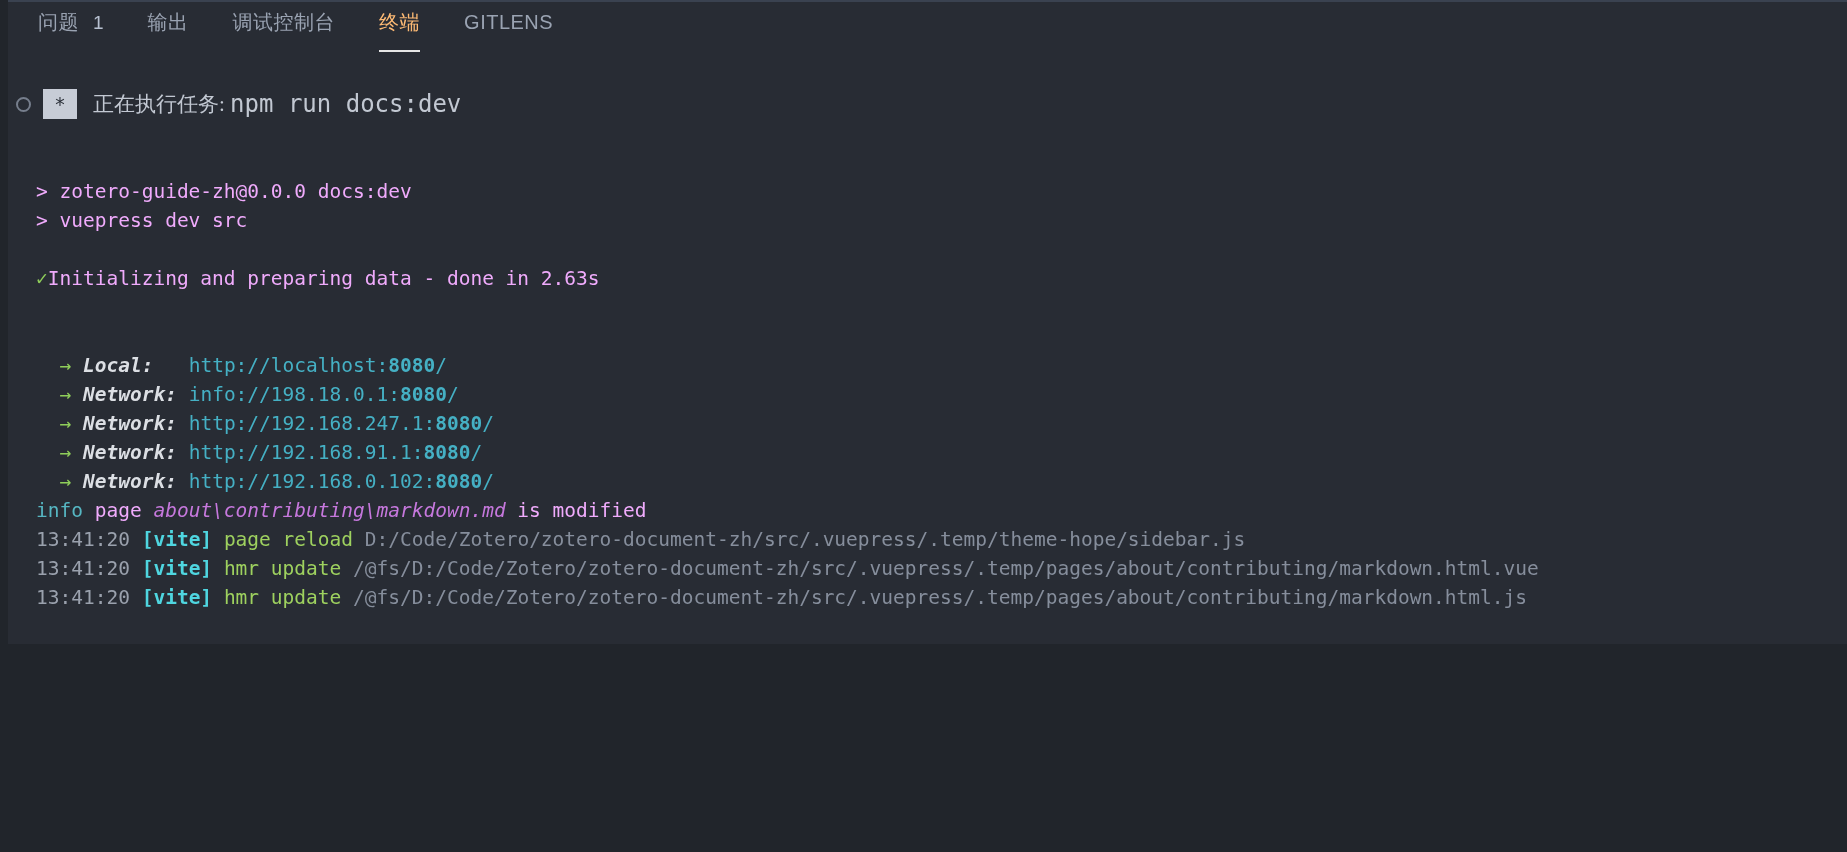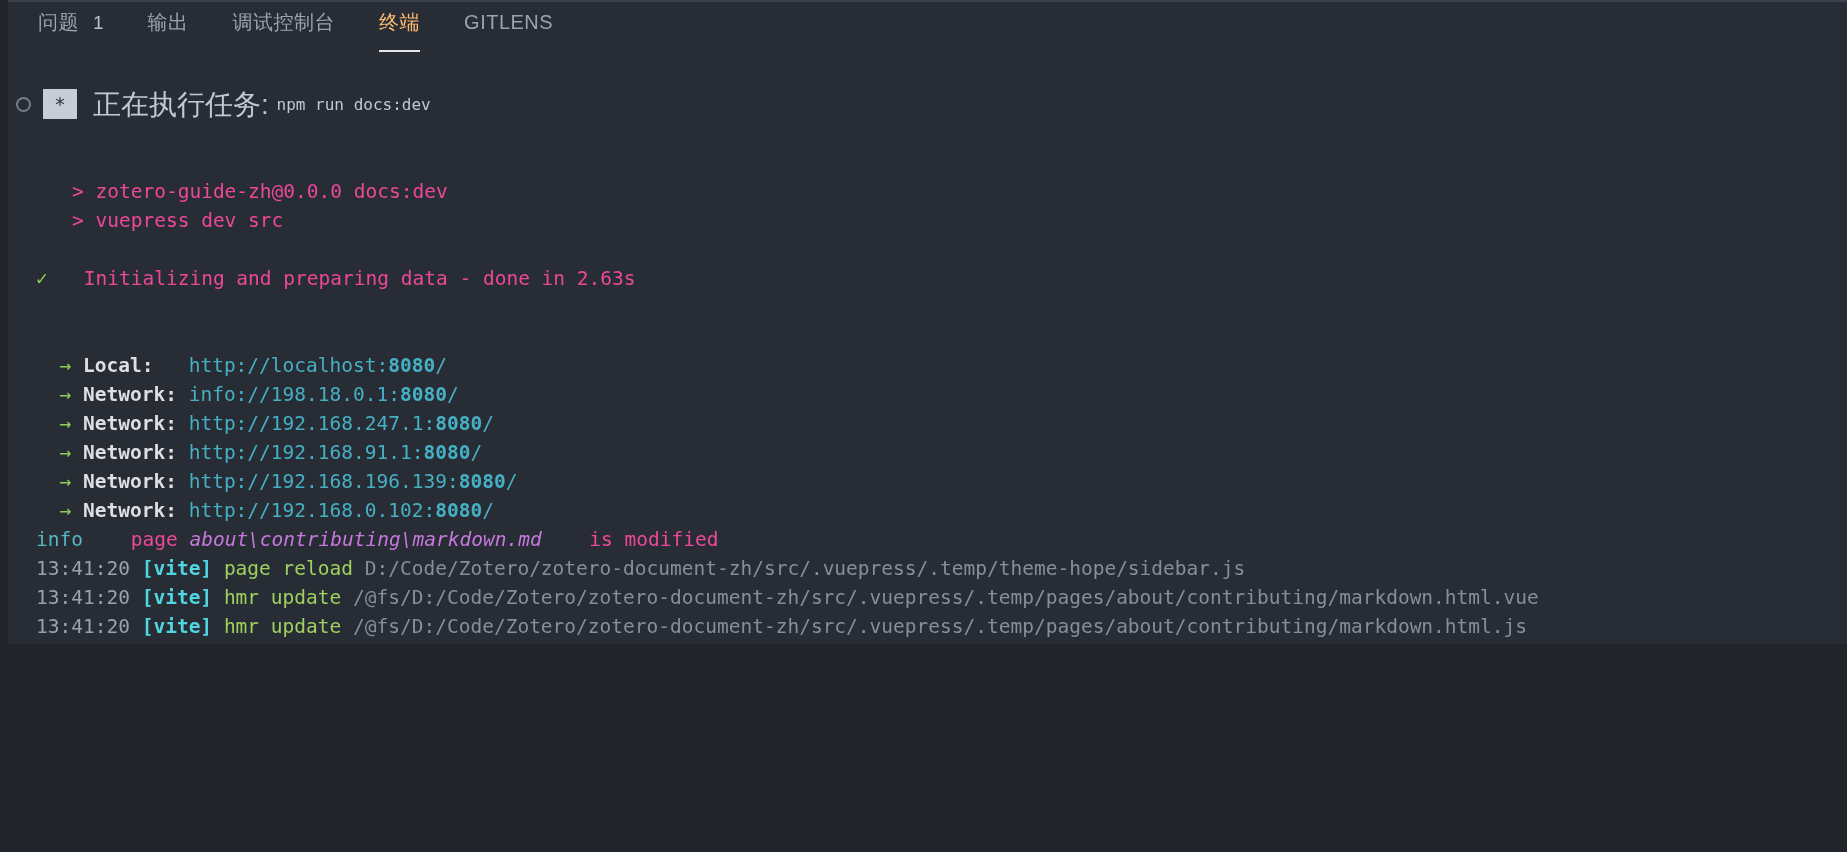--- a/index.html
+++ b/index.html
@@ -124,51 +124,51 @@
     height: 30px;
     background: #c7ccd6;
     color: #2c313a;
     font-family: "DejaVu Sans Mono", monospace;
     font-size: 19px;
     line-height: 1;
     flex: 0 0 auto;
     margin-right: 16px;
   }
   .task-text {
-    font-family: Liberation Sans, sans-serif;
-    font-size: 28px;
+    font-family: Liberation Serif, serif;
+    font-size: 21px;
     color: #c2c8d2;
     white-space: pre;
   }
   .task-cmd {
     font-family: "DejaVu Sans Mono", monospace;
-    font-size: 16px;
+    font-size: 24px;
     color: #c2c8d2;
     white-space: pre;
   }
 
   .lines {
     padding-left: 36px;
     padding-top: 22px;
   }
   .ln {
     white-space: pre;
     min-height: 29px;
   }
   .ln.blank { height: 29px; }
   .ln.wrap { white-space: pre-wrap; word-break: break-all; padding-right: 4px; }
 
   
-  .c-grey    { color: #ec4899; margin-left: 36px; }
+  .c-grey    { color: #f0abfc; }
   .c-green   { color: #8fce5a; }
   .c-green2  { color: #98c379; }
   .c-cyan    { color: #56b6c2; }
   .c-teal    { color: #45b0c4; }
   .c-magenta { color: #c678dd; font-style: italic; }
-  .c-white-b { color: #dcdfe4; font-weight: bold; }
+  .c-white-b { color: #dcdfe4; font-weight: bold; font-style: italic; }
   .c-port    { color: #45b0c4; font-weight: bold; }
   .c-path    { color: #868e9c; }
   .c-ts      { color: #9aa1ad; }
   .c-vite    { color: #4fd6e0; font-weight: bold; }
   .c-act     { color: #9ed15f; }
   .c-viteblue{ color: #3aa8e0; }
 </style>
 </head>
 <body>
 
@@ -224,21 +224,20 @@
       <div class="ln blank"></div>
 
 
       <div class="ln blank"></div>
 
       <div id="servers">
           <div class="ln">  <span class="c-green">→</span> <span class="c-white-b">Local:  </span> <span class="c-teal">http://localhost:</span><span class="c-port">8080</span><span class="c-teal">/</span></div>
           <div class="ln">  <span class="c-green">→</span> <span class="c-white-b">Network:</span> <span class="c-teal">info://198.18.0.1:</span><span class="c-port">8080</span><span class="c-teal">/</span></div>
           <div class="ln">  <span class="c-green">→</span> <span class="c-white-b">Network:</span> <span class="c-teal">http://192.168.247.1:</span><span class="c-port">8080</span><span class="c-teal">/</span></div>
           <div class="ln">  <span class="c-green">→</span> <span class="c-white-b">Network:</span> <span class="c-teal">http://192.168.91.1:</span><span class="c-port">8080</span><span class="c-teal">/</span></div>
-          <div class="ln">  <span class="c-green">→</span> <span class="c-white-b">Network:</span> <span class="c-teal">http://192.168.196.139:</span><span class="c-port">8080</span><span class="c-teal">/</span></div>
           <div class="ln">  <span class="c-green">→</span> <span class="c-white-b">Network:</span> <span class="c-teal">http://192.168.0.102:</span><span class="c-port">8080</span><span class="c-teal">/</span></div>
         </div>
 
       <div class="ln"><span class="c-cyan">info</span><span class="c-grey"> page </span><span class="c-magenta">about\contributing\markdown.md</span><span class="c-grey"> is modified</span></div>
 
       <div id="logs">
           <div class="ln wrap"><span class="c-ts">13:41:20</span> <span class="c-vite">[vite]</span> <span class="c-act">page reload</span> <span class="c-path">D:/Code/Zotero/zotero-document-zh/src/.vuepress/.temp/theme-hope/sidebar.js</span></div>
           <div class="ln wrap"><span class="c-ts">13:41:20</span> <span class="c-vite">[vite]</span> <span class="c-act">hmr update</span> <span class="c-path">/@fs/D:/Code/Zotero/zotero-document-zh/src/.vuepress/.temp/pages/about/contributing/markdown.html.vue</span></div>
           <div class="ln wrap"><span class="c-ts">13:41:20</span> <span class="c-vite">[vite]</span> <span class="c-act">hmr update</span> <span class="c-path">/@fs/D:/Code/Zotero/zotero-document-zh/src/.vuepress/.temp/pages/about/contributing/markdown.html.js</span></div>
         </div>

